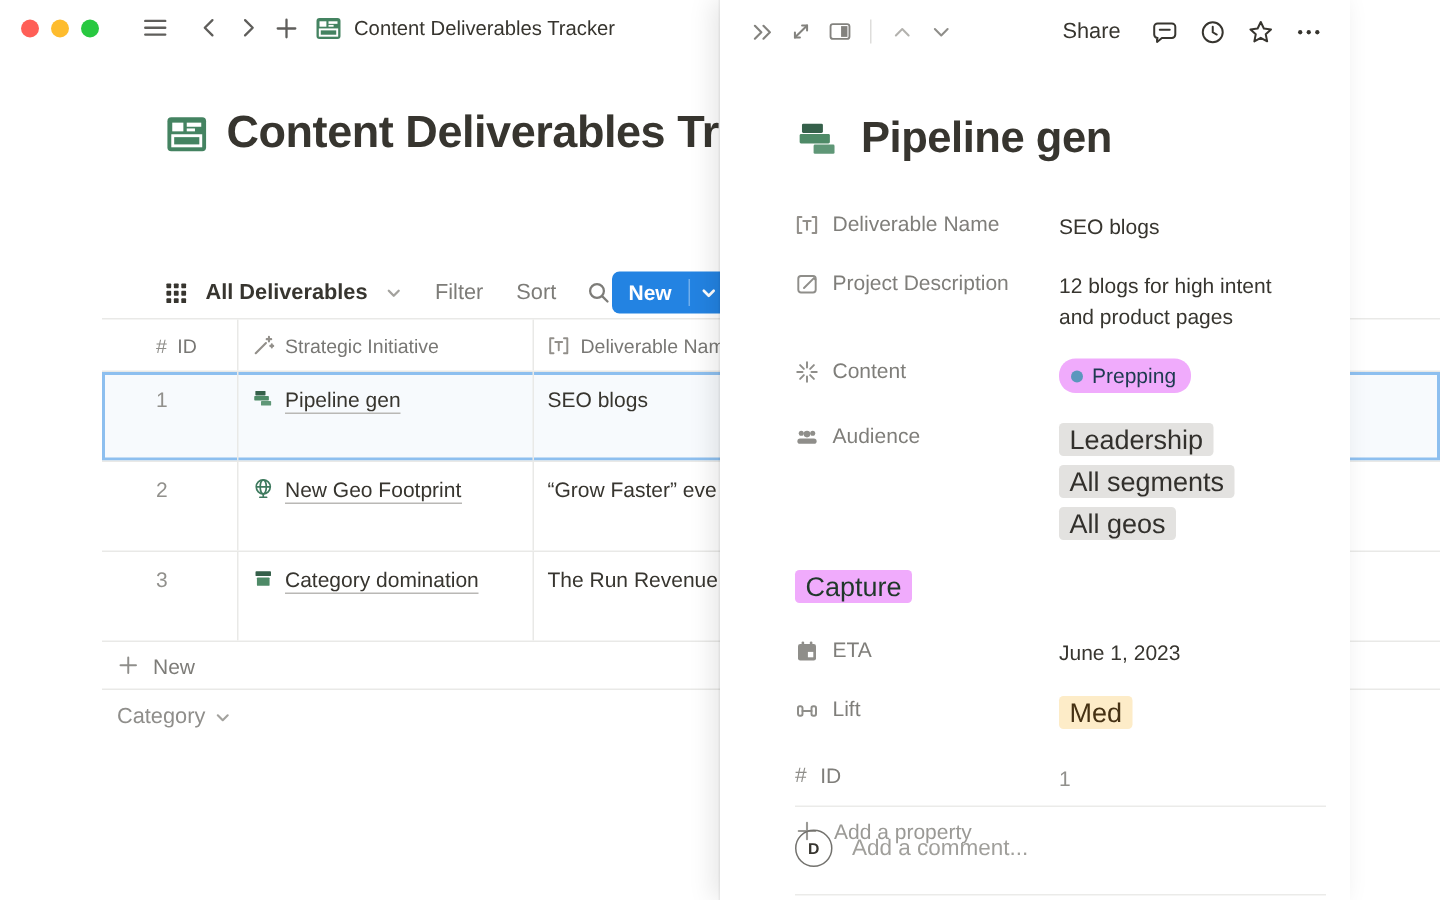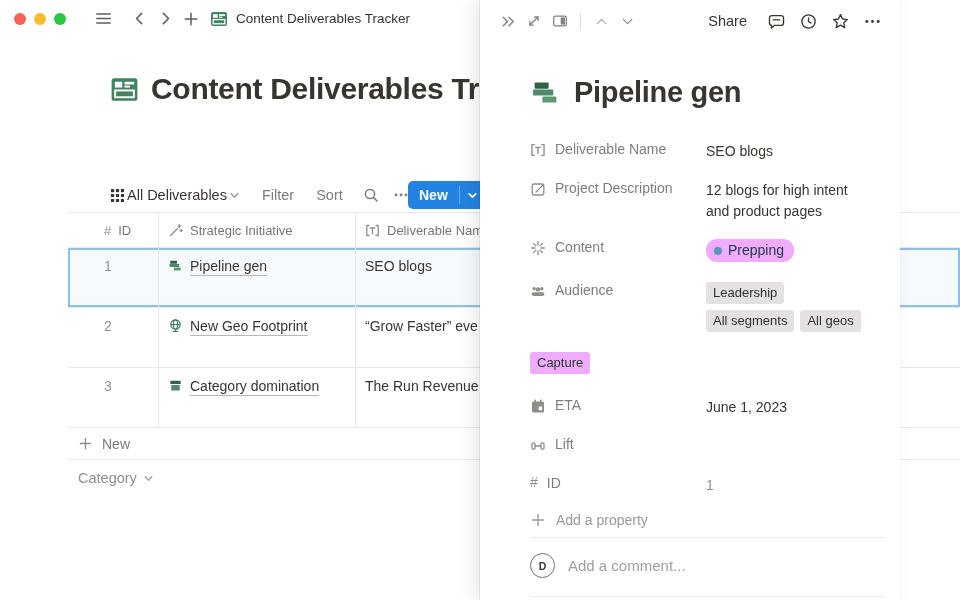--- a/index.html
+++ b/index.html
@@ -19,21 +19,21 @@
     font-size:13.5px; color:#37352f; white-space:nowrap; }
 
   
   .page-title-row { position:absolute; left:110px; top:72px; display:flex;
     align-items:center; gap:12px; white-space:nowrap; }
   .page-title-row h1 { font-size:30px; font-weight:700; letter-spacing:-0.3px; color:#37352f; }
 
   
   .view-toolbar { position:absolute; left:110px; top:180px; height:30px;
     display:flex; align-items:center; }
-  .vt-view { display:flex; align-items:center; gap:2px; font-size:14.5px; font-weight:400; }
+  .vt-view { display:flex; align-items:center; gap:12px; font-size:14.5px; font-weight:700; }
   .vt-link { font-size:14.5px; color:#7d7c78; margin-left:22px; }
   .vt-icon { margin-left:20px; display:flex; align-items:center; }
   .new-button { position:absolute; left:408px; top:181px; height:28px;
     background:#2383e2; border-radius:5px; display:flex; align-items:stretch;
     color:#fff; overflow:hidden; }
   .new-button .nb-main { display:flex; align-items:center; padding:0 11px;
     font-size:14px; font-weight:600; }
   .new-button .nb-div { width:1px; background:rgba(255,255,255,.35); margin:5px 0; }
   .new-button .nb-chev { display:flex; align-items:center; justify-content:center; width:26px; }
 
@@ -73,21 +73,21 @@
     color:#7f7e7a; font-size:14px; padding-top:2px; }
   .prop-label .pic { flex:none; margin-top:1px; }
   .prop-value { flex:1; font-size:14px; color:#37352f; line-height:21px; padding-top:2px; }
   .prop-value.muted { color:#91908c; }
 
   .pill-blue { display:inline-flex; align-items:center; gap:6px;
     background:#f0abfc; border-radius:11px; padding:1px 10px 1px 8px;
     font-size:14px; color:#1d3a50; }
   .pill-dot { width:8px; height:8px; border-radius:50%; background:#5b97bd; }
   .tag { display:inline-block; border-radius:3px; padding:1px 7px;
-    font-size:13px; margin:0 6px 6px 0; line-height:20px; }
+    font-size:18px; margin:0 6px 6px 0; line-height:20px; }
   .tag-gray { background:#e3e2e0; color:#32302c; }
   .tag-green { background:#f0abfc; color:#1f3829; }
   .tag-yellow { background:#fdecc8; color:#453113; }
 
   .add-prop { display:flex; align-items:center; gap:10px; color:#9a9995;
     font-size:14px; margin-top:5px; }
 
   .cm-div1 { position:absolute; left:50px; right:16px; top:537px; height:1px; background:#ebebe9; }
   .comment-row { position:absolute; left:50px; top:553px; display:flex; align-items:center; gap:13px; }
   .avatar { width:25px; height:25px; border-radius:50%; border:1.5px solid #73726e;
@@ -485,20 +485,23 @@
         <span class="prop-label">
           <span class="pic">
               <svg width="16" height="16" viewBox="0 0 16 16" fill="none" stroke="#8f8e8a" stroke-width="1.3" stroke-linecap="round">
                 <rect x="2" y="5.8" width="3" height="6.4" rx="1.2"></rect>
                 <rect x="11" y="5.8" width="3" height="6.4" rx="1.2"></rect>
                 <path d="M5 9h6"></path>
               </svg>
             </span>
           <span>Lift</span>
         </span>
+        <span class="prop-value">
+          <span class="tag tag-yellow">Med</span>
+        </span>
       </div>
 
       <div class="prop-row">
         <span class="prop-label">
           <span class="pic hash" style="font-size:14px;margin-top:-1px">#</span>
           <span>ID</span>
         </span>
         <span class="prop-value muted">1</span>
       </div>
 

